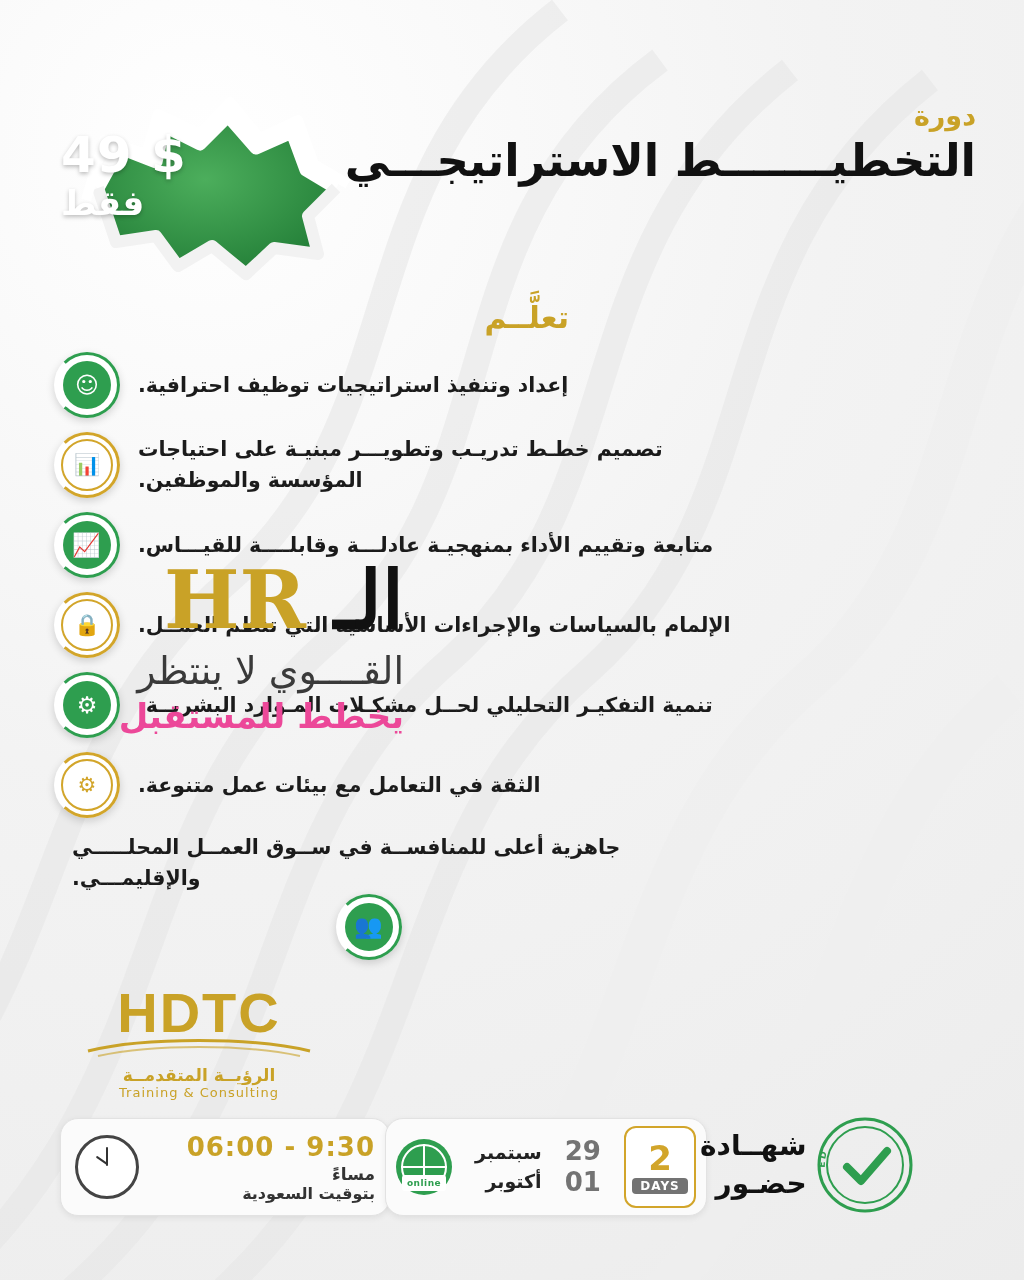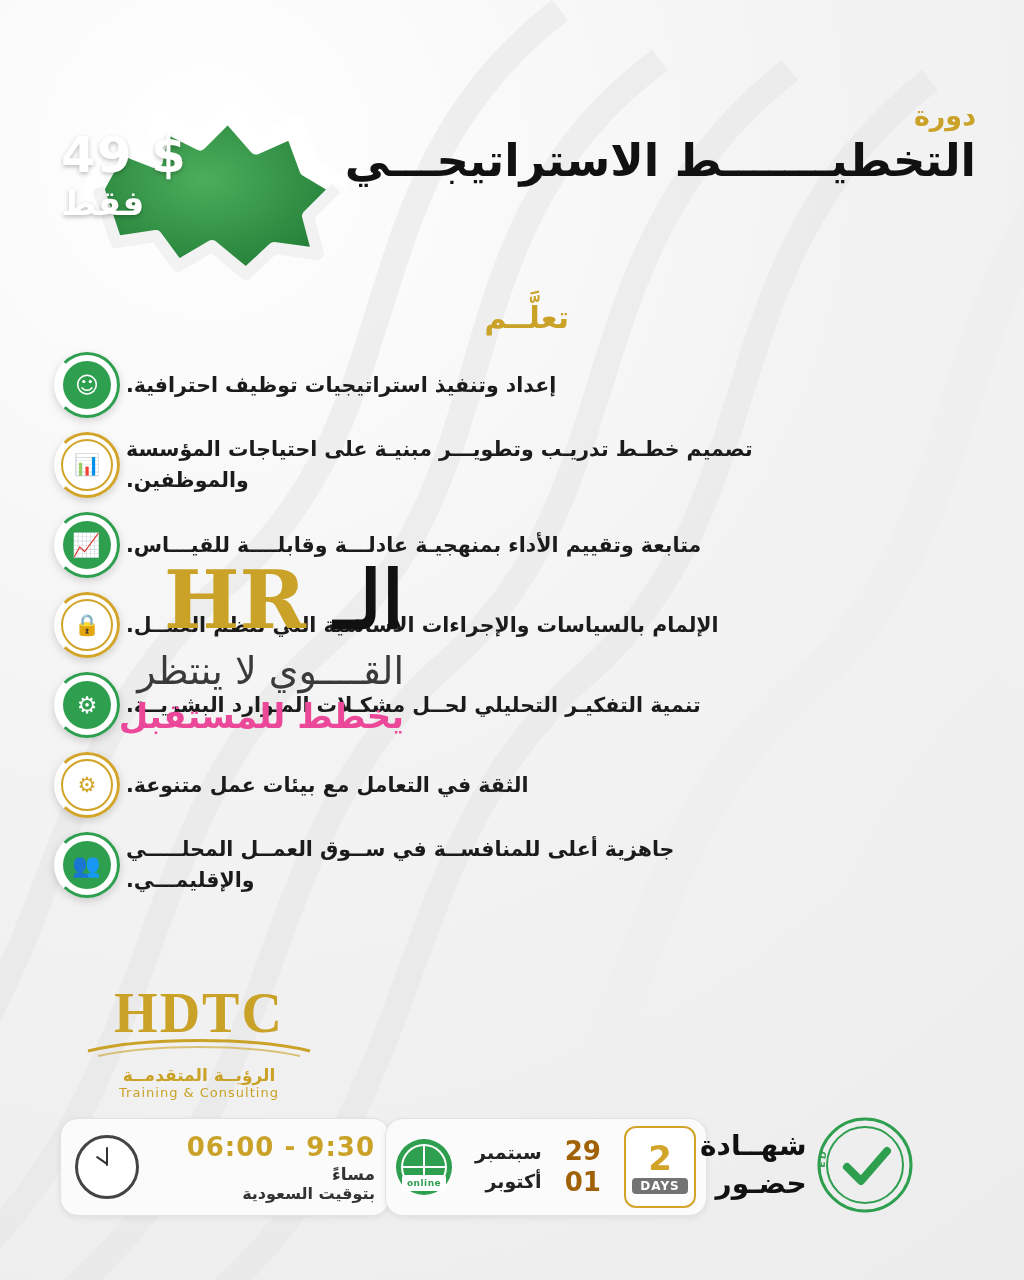--- a/index.html
+++ b/index.html
@@ -39,21 +39,21 @@
     position:absolute;right:455px;top:300px;
     color:#c9a227;font-size:30px;font-weight:bold;letter-spacing:2px;
   }
 
   
   .bullets{position:absolute;right:330px;top:352px;width:640px;}
   .bullet{display:flex;align-items:center;justify-content:flex-start;margin-bottom:14px;}
   .bullet .txt{
     flex:1;text-align:left;direction:rtl;
     font-size:20.5px;font-weight:bold;line-height:1.5;color:#1b1b1b;
-    padding-left:6px;
+    padding-left:18px;
   }
   .badge{
     width:66px;height:66px;border-radius:50%;flex:0 0 66px;
     display:flex;align-items:center;justify-content:center;
     position:relative;background:#fff;
     box-shadow:0 3px 8px rgba(0,0,0,.16);
   }
   .badge .ring{
     position:absolute;inset:0;border-radius:50%;
     border:3px solid #2e9e4f;border-left-color:transparent;
@@ -68,33 +68,33 @@
   .badge.white-core .core{background:#fff;color:#2e9e4f;border:2px solid #2e9e4f;font-size:21px;}
   .badge.gold.white-core .core{background:#fff;color:#d2a52a;border:2px solid #d2a52a;}
 
   
   .b0{margin-right:-10px;}
   .b1{margin-right:-62px;}
   .b2{margin-right:-22px;}
   .b3{margin-right:-80px;}
   .b4{margin-right:-28px;}
   .b5{margin-right:36px;}
-  .b6{margin-right:10px;}
+  .b6{margin-right:10px;flex-direction:column;}
 
   
   .hr-block{position:absolute;right:620px;top:560px;width:340px;text-align:right;}
   .hr-line1{font-family:"DejaVu Serif","Liberation Serif",serif;font-size:80px;font-weight:bold;line-height:1;color:#111;}
   .hr-line1 .gold{color:#c9a227;font-family:"DejaVu Serif","Liberation Serif",serif;}
   .hr-line2{font-size:38px;color:#3a3a3a;margin-top:10px;line-height:1.15;font-weight:500;}
   .hr-line3{font-size:34px;color:#555;line-height:1.1;letter-spacing:1px;}
   .hr-line4{font-size:34px;color:#ec4899;font-weight:bold;margin-top:2px;}
 
   
   .logo{position:absolute;right:700px;top:985px;width:250px;text-align:center;}
-  .logo .word{font-family:Liberation Serif, serif;font-size:56px;font-weight:bold;color:#c9a227;letter-spacing:2px;line-height:1;}
+  .logo .word{font-family:Liberation Sans, sans-serif;font-size:56px;font-weight:bold;color:#c9a227;letter-spacing:2px;line-height:1;}
   .logo .ar{font-size:17px;color:#c9a227;font-weight:bold;margin-top:4px;}
   .logo .en{font-size:13px;color:#c9a227;letter-spacing:1px;}
   .logo .swoosh{margin-top:-6px;}
 
   
   .chip{
     position:absolute;background:#fbfbfb;border:1px solid #e2e2e2;border-radius:18px;
     box-shadow:0 2px 6px rgba(0,0,0,.07);display:flex;align-items:center;
   }
   .time-chip{left:60px;top:1118px;width:300px;height:96px;padding:0 14px;justify-content:space-between;}
@@ -107,21 +107,21 @@
   .clock::before{width:2px;height:19px;left:50%;top:9px;margin-left:-1px;}
   .clock::after{width:2px;height:13px;left:50%;top:26px;margin-left:-1px;transform-origin:top center;transform:rotate(125deg);}
 
   .date-chip{left:385px;top:1118px;width:300px;height:96px;padding:0 10px;justify-content:space-between;flex-direction:row-reverse;}
   .globe{width:56px;height:56px;border-radius:50%;background:#2e9e4f;position:relative;display:flex;align-items:flex-end;justify-content:center;}
   .globe .grid{position:absolute;inset:5px;border-radius:50%;border:2px solid #fff;}
   .globe .grid::before{content:"";position:absolute;left:50%;top:-2px;bottom:-2px;width:2px;background:#fff;margin-left:-1px;}
   .globe .grid::after{content:"";position:absolute;top:50%;left:-2px;right:-2px;height:2px;background:#fff;margin-top:-1px;}
   .globe .tag{position:relative;z-index:2;background:#fff;color:#2e9e4f;font-size:9px;font-weight:bold;border-radius:3px;padding:3px 5px;margin-bottom:4px;letter-spacing:.5px;}
   .months{text-align:right;direction:rtl;font-size:19px;font-weight:bold;color:#222;line-height:1.55;}
-  .daynums{text-align:right;font-size:26px;font-weight:bold;color:#a16207;line-height:1.2;}
+  .daynums{text-align:right;font-size:26px;font-weight:bold;color:#737373;line-height:1.2;}
   .days-box{width:68px;height:78px;border:2px solid #d2a52a;border-radius:12px;display:flex;flex-direction:column;align-items:center;justify-content:center;background:#fff;}
   .days-box .n{font-size:34px;font-weight:bold;color:#d2a52a;line-height:1;}
   .days-box .l{font-size:12px;font-weight:bold;color:#fff;background:#737373;border-radius:4px;padding:1px 8px;margin-top:3px;letter-spacing:1px;}
 
   .cert{position:absolute;left:700px;top:1110px;width:280px;height:110px;display:flex;align-items:center;justify-content:flex-start;flex-direction:row-reverse;}
   .cert-text{direction:rtl;text-align:right;font-size:28px;font-weight:bold;color:#111;line-height:1.35;letter-spacing:1px;margin-right:4px;}
   .stamp{width:108px;height:108px;position:relative;}
 </style>
 </head>
 <body>

